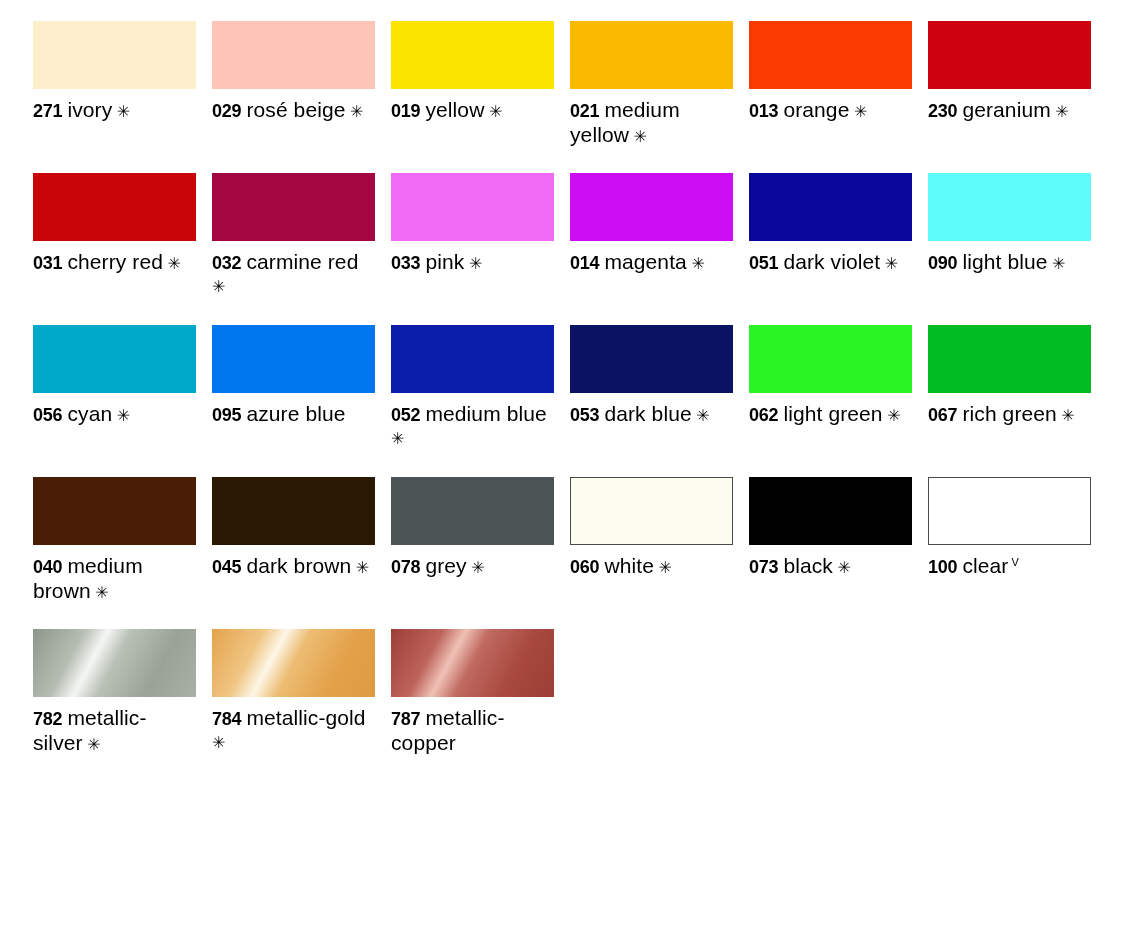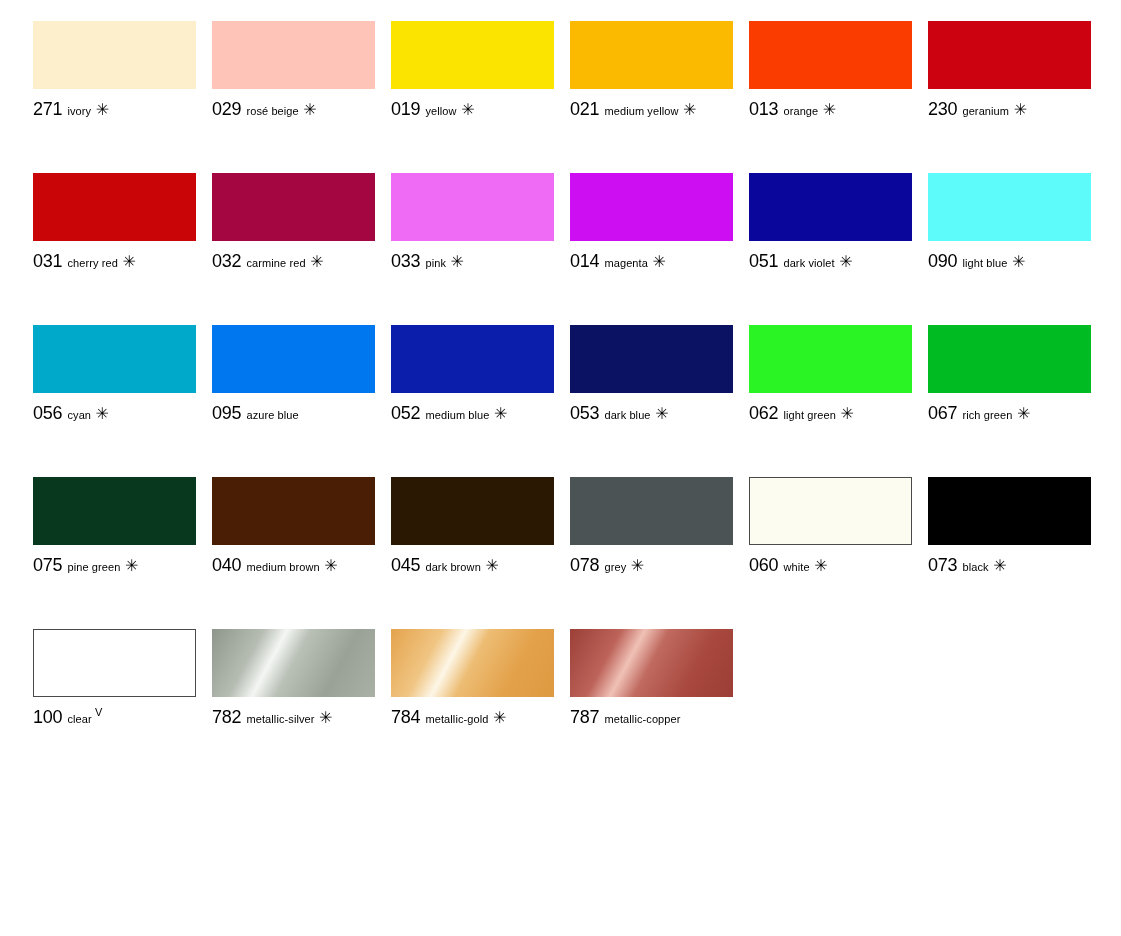--- a/index.html
+++ b/index.html
@@ -52,28 +52,28 @@
   }
 
   .label {
     margin-top: 9px;
     font-size: 17.5px;
     line-height: 23px;
     letter-spacing: 0.1px;
     white-space: normal;
   }
   .code {
-    font-weight: normal;
+    font-weight: bold;
     font-size: 18px;
     letter-spacing: -0.2px;
     margin-right: 5px;
   }
   .cname {
     font-weight: normal;
-    font-size: 11px;
+    font-size: 21px;
   }
   .star {
     font-size: 16px;
     line-height: 1;
     display: inline;
   }
   .vmark {
     font-size: 11px;
     vertical-align: super;
     line-height: 1;
@@ -169,24 +169,20 @@
       </div>
       <div class="cell">
         <div class="swatch" style="background: rgb(43, 244, 36);"></div>
         <div class="label"><span class="code">062</span><span class="cname">light green</span><span class="star"> ✳</span></div>
       </div>
       <div class="cell">
         <div class="swatch" style="background: rgb(0, 188, 34);"></div>
         <div class="label"><span class="code">067</span><span class="cname">rich green</span><span class="star"> ✳</span></div>
       </div>
       <div class="cell">
-        <div class="swatch" style="background: rgb(8, 56, 29);"></div>
-        <div class="label"><span class="code">075</span><span class="cname">pine green</span><span class="star"> ✳</span></div>
-      </div>
-      <div class="cell">
         <div class="swatch" style="background: rgb(74, 30, 4);"></div>
         <div class="label"><span class="code">040</span><span class="cname">medium brown</span><span class="star"> ✳</span></div>
       </div>
       <div class="cell">
         <div class="swatch" style="background: rgb(42, 24, 3);"></div>
         <div class="label"><span class="code">045</span><span class="cname">dark brown</span><span class="star"> ✳</span></div>
       </div>
       <div class="cell">
         <div class="swatch" style="background: rgb(75, 83, 84);"></div>
         <div class="label"><span class="code">078</span><span class="cname">grey</span><span class="star"> ✳</span></div>

